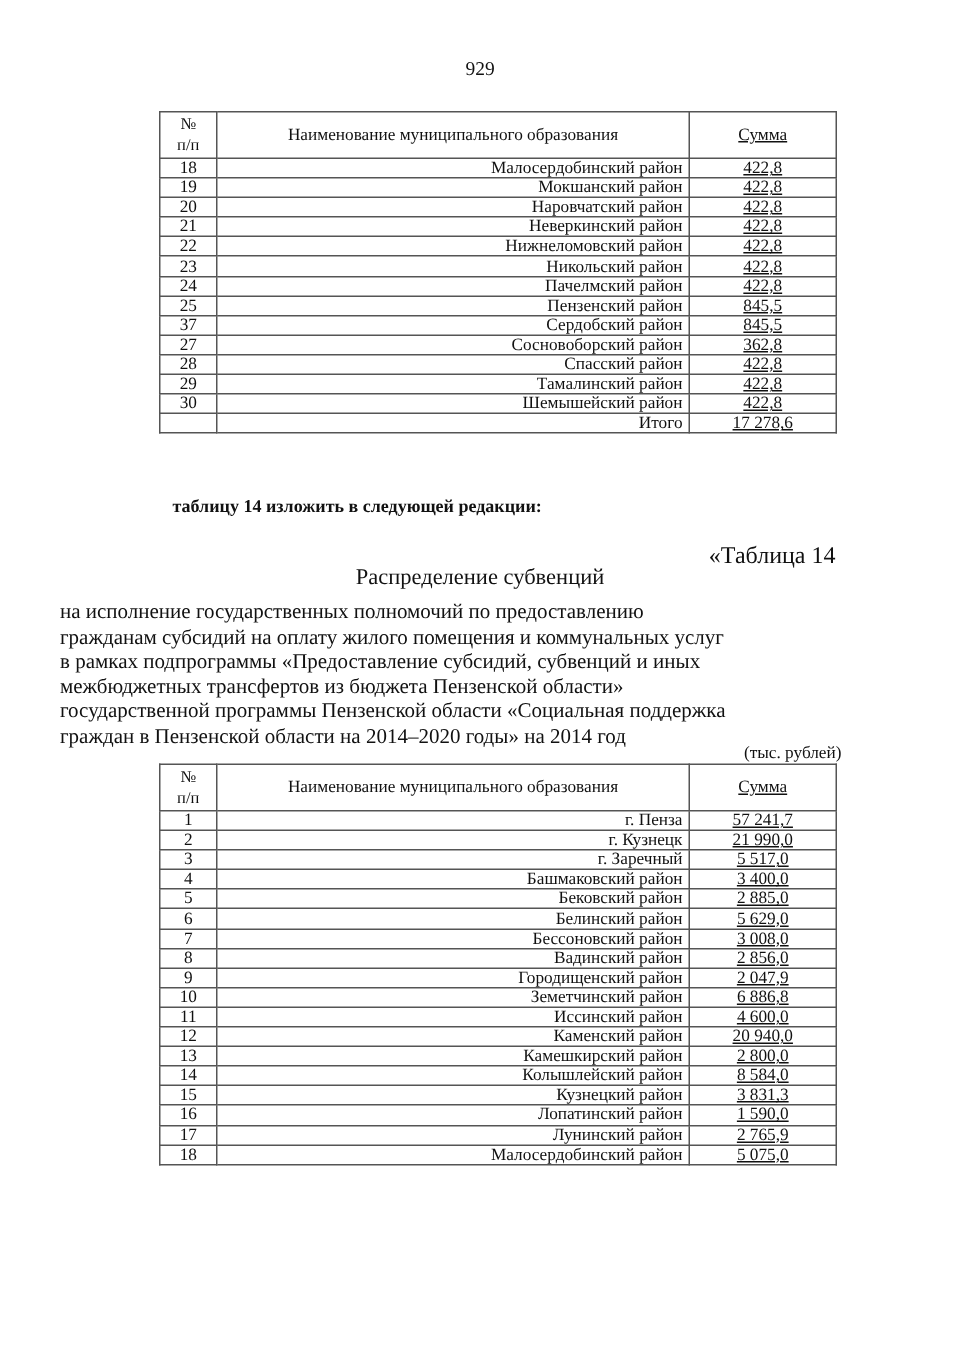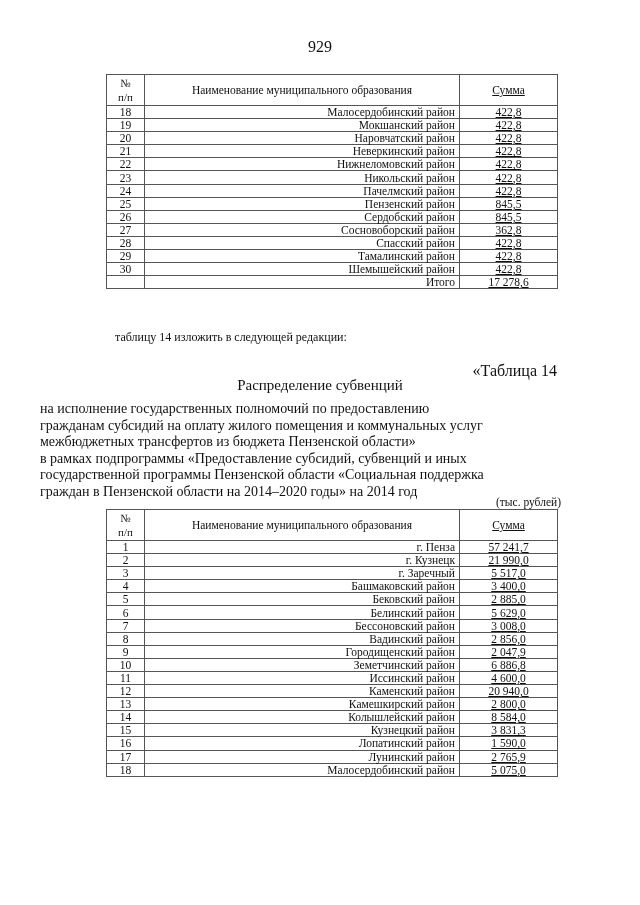--- a/index.html
+++ b/index.html
@@ -1,29 +1,29 @@
 <!DOCTYPE html>
 <html><head>
 <meta charset="utf-8">
 <style>
   html, body { margin:0; padding:0; background:#ffffff; }
   body { width:640px; height:905px; position:relative; overflow:hidden;
          font-family:"Liberation Serif", serif; color:#111; }
-  .page-number { position:absolute; top:38px; left:0; width:640px; text-align:center; font-size:16px; }
+  .page-number { position:absolute; top:38px; left:0; width:640px; text-align:center; font-size:13px; }
   table.tbl { position:absolute; left:106px; width:452px; border-collapse:collapse; font-size:11.5px; }
   table.tbl td, table.tbl th { border:1px solid #555; padding:0 4px; height:12.1px; line-height:12px; font-weight:normal; }
   table.tbl th { height:30px; line-height:14px; }
   .c-num { width:29px; text-align:center; }
   .c-name { width:306px; text-align:right; }
   .c-sum { text-align:center;text-decoration:underline; }
   th.c-name { text-align:center; }
   th.c-num { font-size:11px; line-height:12px; }
   #t1 { top:74px; }
   #t2 { top:509px; }
-  .instruction { position:absolute; top:330px; left:115px; font-size:12px; }
+  .instruction { position:absolute; top:330px; left:115px; font-size:12px;font-weight:bold; }
   .table-label { position:absolute; top:362px; right:83px; font-size:16px; }
   .title { position:absolute; top:377px; left:0; width:640px; text-align:center; font-size:15px; line-height:16.6px; }
   .subtitle { position:absolute; top:401px; left:40px; width:560px; font-size:14px; line-height:16.6px; }
   .units { position:absolute; top:496px; right:79px; font-size:11.5px;margin-left:21px; }
 </style>
 </head>
 <body>
 
 <div class="page-number">929</div>
 
@@ -70,21 +70,21 @@
         <td class="c-num">24</td>
         <td class="c-name">Пачелмский район</td>
         <td class="c-sum">422,8</td>
       </tr>
       <tr>
         <td class="c-num">25</td>
         <td class="c-name">Пензенский район</td>
         <td class="c-sum">845,5</td>
       </tr>
       <tr>
-        <td class="c-num">26</td>
+        <td class="c-num">37</td>
         <td class="c-name">Сердобский район</td>
         <td class="c-sum">845,5</td>
       </tr>
       <tr>
         <td class="c-num">27</td>
         <td class="c-name">Сосновоборский район</td>
         <td class="c-sum">362,8</td>
       </tr>
       <tr>
         <td class="c-num">28</td>
@@ -108,22 +108,22 @@
       </tr>
     </tbody>
 </table>
 
 <div class="instruction">таблицу 14 изложить в следующей редакции:</div>
 <div class="table-label">«Таблица 14</div>
 <div class="title">Распределение субвенций</div>
 <div class="subtitle">
   <div>на исполнение государственных полномочий по предоставлению</div>
   <div>гражданам субсидий на оплату жилого помещения и коммунальных услуг</div>
+  <div>в рамках подпрограммы «Предоставление субсидий, субвенций и иных</div>
   <div>межбюджетных трансфертов из бюджета Пензенской области»</div>
-  <div>в рамках подпрограммы «Предоставление субсидий, субвенций и иных</div>
   <div>государственной программы Пензенской области «Социальная поддержка</div>
   <div>граждан в Пензенской области на 2014–2020 годы» на 2014 год</div>
 </div>
 <div class="units">(тыс. рублей)</div>
 
 <table class="tbl" id="t2">
   <thead>
     <tr>
       <th class="c-num">№<br>п/п</th>
       <th class="c-name">Наименование муниципального образования</th>

